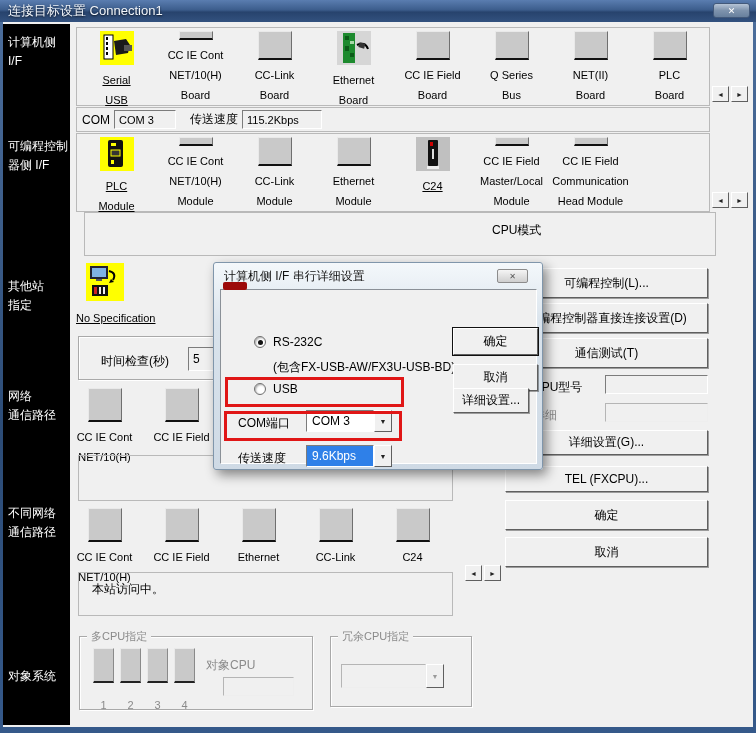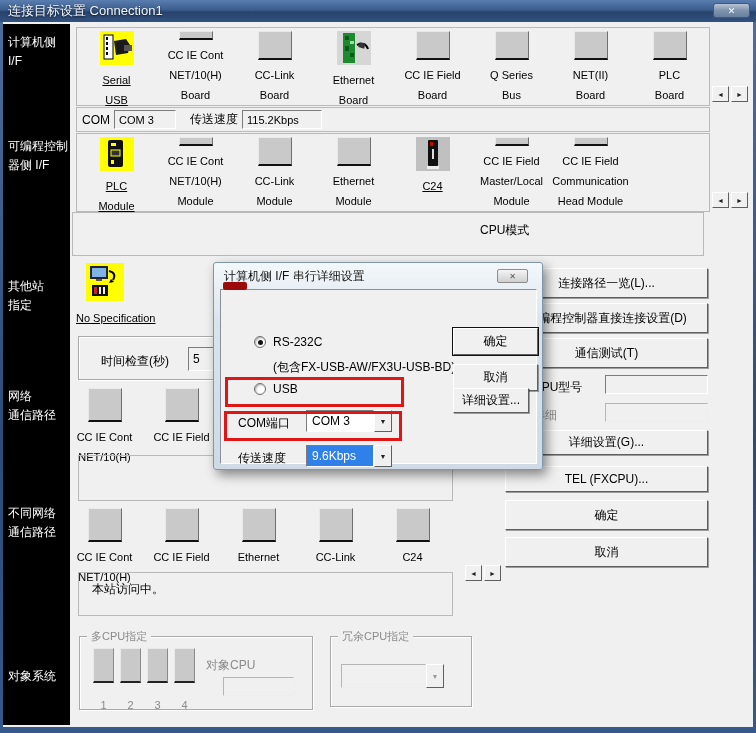--- a/index.html
+++ b/index.html
@@ -220,21 +220,21 @@
   </div>
   <div class="arrpair" style="left:712px;top:192px;">
     <div class="arrbtn">
         <span>◄</span>
       </div>
     <div class="arrbtn">
         <span>►</span>
       </div>
   </div>
 
-  <div class="panel" style="left:72px;top:212px;width:632px;height:44px;">
+  <div class="panel" style="left:84px;top:212px;width:632px;height:44px;">
     <span class="fld-lbl" style="left:407px;top:9px;position:absolute;">CPU模式</span>
   </div>
 
   <div style="position:absolute;left:86px;top:263px;width:38px;height:38px;background:#ffff00;">
     <svg width="38" height="38">
       <rect x="4" y="3" width="18" height="13" fill="#223"></rect>
       <rect x="6" y="5" width="14" height="9" fill="#7fb2e5"></rect>
       <rect x="10" y="16" width="6" height="2" fill="#556"></rect>
       <path d="M23 8 q8 2 4 9" stroke="#000" stroke-width="2" fill="none"></path>
       <path d="M25 16 l3 3 l-5 1 z" fill="#000"></path>
@@ -321,21 +321,21 @@
   <div class="group" style="left:330px;top:636px;width:142px;height:71px;">
     <span class="gtitle">冗余CPU指定</span>
     <div class="combo" style="left:10px;top:27px;">
       <span class="val" style="width:85px;height:24px;background:#f0f0f0;border-color:#b5b5b5 #eee #eee #b5b5b5;"></span>
       <span class="drop" style="height:24px;color:#9a9a9a;">
           <span>▼</span>
         </span>
     </div>
   </div>
 
-  <div class="pbtn" style="left:505px;top:268px;width:203px;height:30px;">连接路径一览(L)...</div>
+  <div class="pbtn" style="left:505px;top:268px;width:203px;height:30px;">可编程控制(L)...</div>
   <div class="pbtn" style="left:505px;top:303px;width:203px;height:30px;">可编程控制器直接连接设置(D)</div>
   <div class="pbtn" style="left:505px;top:338px;width:203px;height:30px;">通信测试(T)</div>
   <span class="fld-lbl" style="left:533px;top:379px;">CPU型号</span>
   <span class="sunken" style="position:absolute;left:605px;top:375px;width:103px;height:19px;"></span>
   <span class="fld-lbl gray" style="left:533px;top:407px;">详细</span>
   <span class="sunken" style="position:absolute;left:605px;top:403px;width:103px;height:19px;border-color:#b5b5b5 #eee #eee #b5b5b5;"></span>
   <div class="pbtn" style="left:505px;top:430px;width:203px;height:25px;">详细设置(G)...</div>
   <div class="pbtn" style="left:505px;top:466px;width:203px;height:26px;">TEL (FXCPU)...</div>
   <div class="pbtn" style="left:505px;top:500px;width:203px;height:30px;">确定</div>
   <div class="pbtn" style="left:505px;top:537px;width:203px;height:30px;">取消</div>

